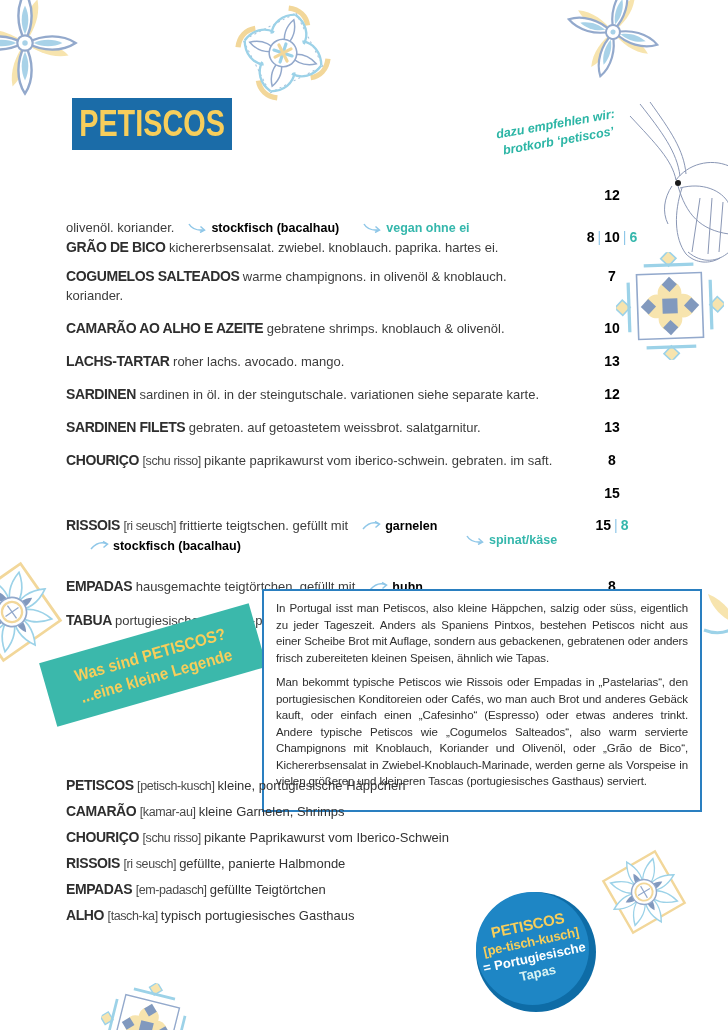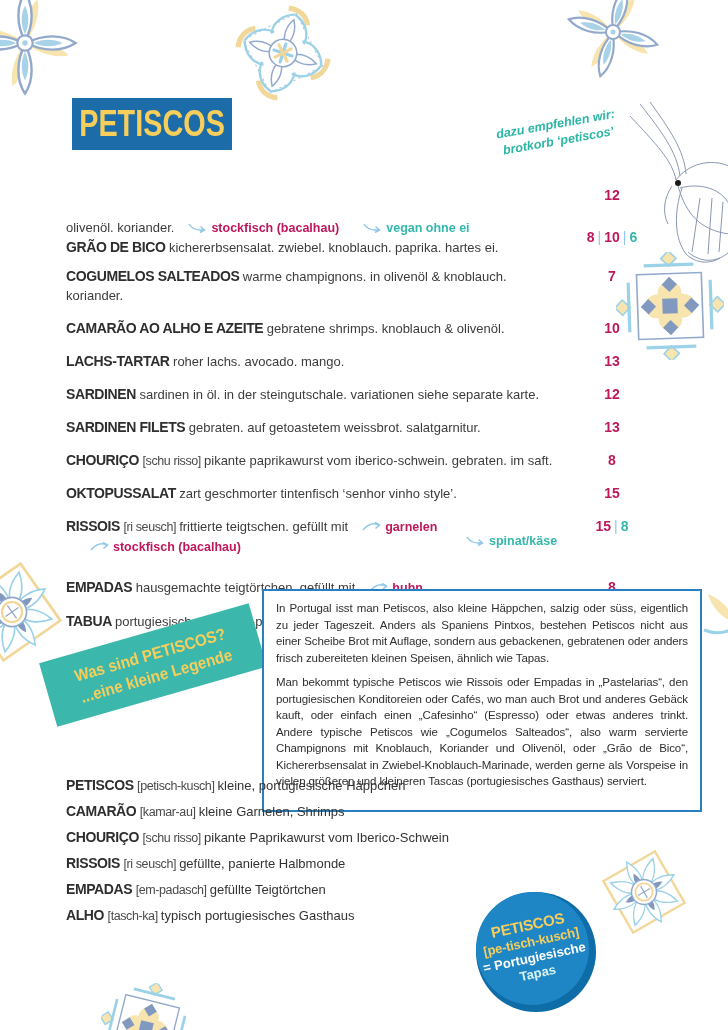--- a/index.html
+++ b/index.html
@@ -33,21 +33,21 @@
   .mi-line{line-height:18px;}
   .mi-name{font-weight:700; font-size:14px; color:#2e2e2e; letter-spacing:-0.4px;}
   .mi-pron{font-size:12.5px; color:#4a4a4a; letter-spacing:-0.4px;}
   .mi-desc{font-size:13px; color:#3c3c3c;}
   .mi-price{
     position:absolute; right:0; top:1px; width:92px; text-align:center;
     font-weight:700; font-size:14px; white-space:nowrap;
   }
   .mi:nth-child(2) .mi-price{top:11px;text-align:center;}
   .psep{color:#8fc7e8; font-weight:400; padding:0 3px;}
-  .c-blue{color:#be185d;}
+  .c-blue{color:#000000;}
   .c-teal{color:#35b7ac;}
   .ann{font-weight:700; font-size:12.5px; margin-left:14px; white-space:nowrap;}
   .ann + .ann{margin-left:24px;}
   .mi:nth-child(2) .mi-line:nth-child(2) .ann:nth-of-type(1){margin-left:66px;}
   .ann .arr{display:inline-block; vertical-align:-1px; margin-right:3px;}
   .ann.below{position:absolute; left:400px; top:17px; margin-left:0;}
   
   .banner{
     position:absolute; left:44px; top:632px; width:218px; height:66px;
     background:#3bb8ab; transform:rotate(-16deg);
@@ -290,21 +290,20 @@
       </div>
       <div class="mi">
         <div class="mi-line"><span class="mi-name">SARDINEN FILETS </span><span class="mi-desc">gebraten. auf getoastetem weissbrot. salatgarnitur.</span></div>
         <div class="mi-price"><span class="c-blue">13</span></div>
       </div>
       <div class="mi">
         <div class="mi-line"><span class="mi-name">CHOURIÇO </span><span class="mi-pron">[schu risso] </span><span class="mi-desc">pikante paprikawurst vom iberico-schwein. gebraten. im saft.</span></div>
         <div class="mi-price"><span class="c-blue">8</span></div>
       </div>
       <div class="mi">
-        <div class="mi-line"><span class="mi-name">OKTOPUSSALAT </span><span class="mi-desc">zart geschmorter tintenfisch ‘senhor vinho style’.</span></div>
         <div class="mi-price"><span class="c-blue">15</span></div>
       </div>
       <div class="mi">
         <div class="mi-line"><span class="mi-name">RISSOIS </span><span class="mi-pron">[ri seusch] </span><span class="mi-desc">frittierte teigtschen. gefüllt mit</span><span class="ann c-blue"><span class="arr"><svg width="20" height="11" viewBox="0 0 20 11">
                 <path d="M1 9 Q9 0 17 4" fill="none" stroke="#8fc7e8" stroke-width="1.5"></path>
                 <path d="M13 1.5 L17.5 4.2 L13.5 7.5" fill="none" stroke="#8fc7e8" stroke-width="1.5"></path>
               </svg></span><span>garnelen</span></span><span class="ann c-blue"><span class="arr"><svg width="20" height="11" viewBox="0 0 20 11">
                 <path d="M1 9 Q9 0 17 4" fill="none" stroke="#8fc7e8" stroke-width="1.5"></path>
                 <path d="M13 1.5 L17.5 4.2 L13.5 7.5" fill="none" stroke="#8fc7e8" stroke-width="1.5"></path>
               </svg></span><span>stockfisch (bacalhau)</span></span></div>

